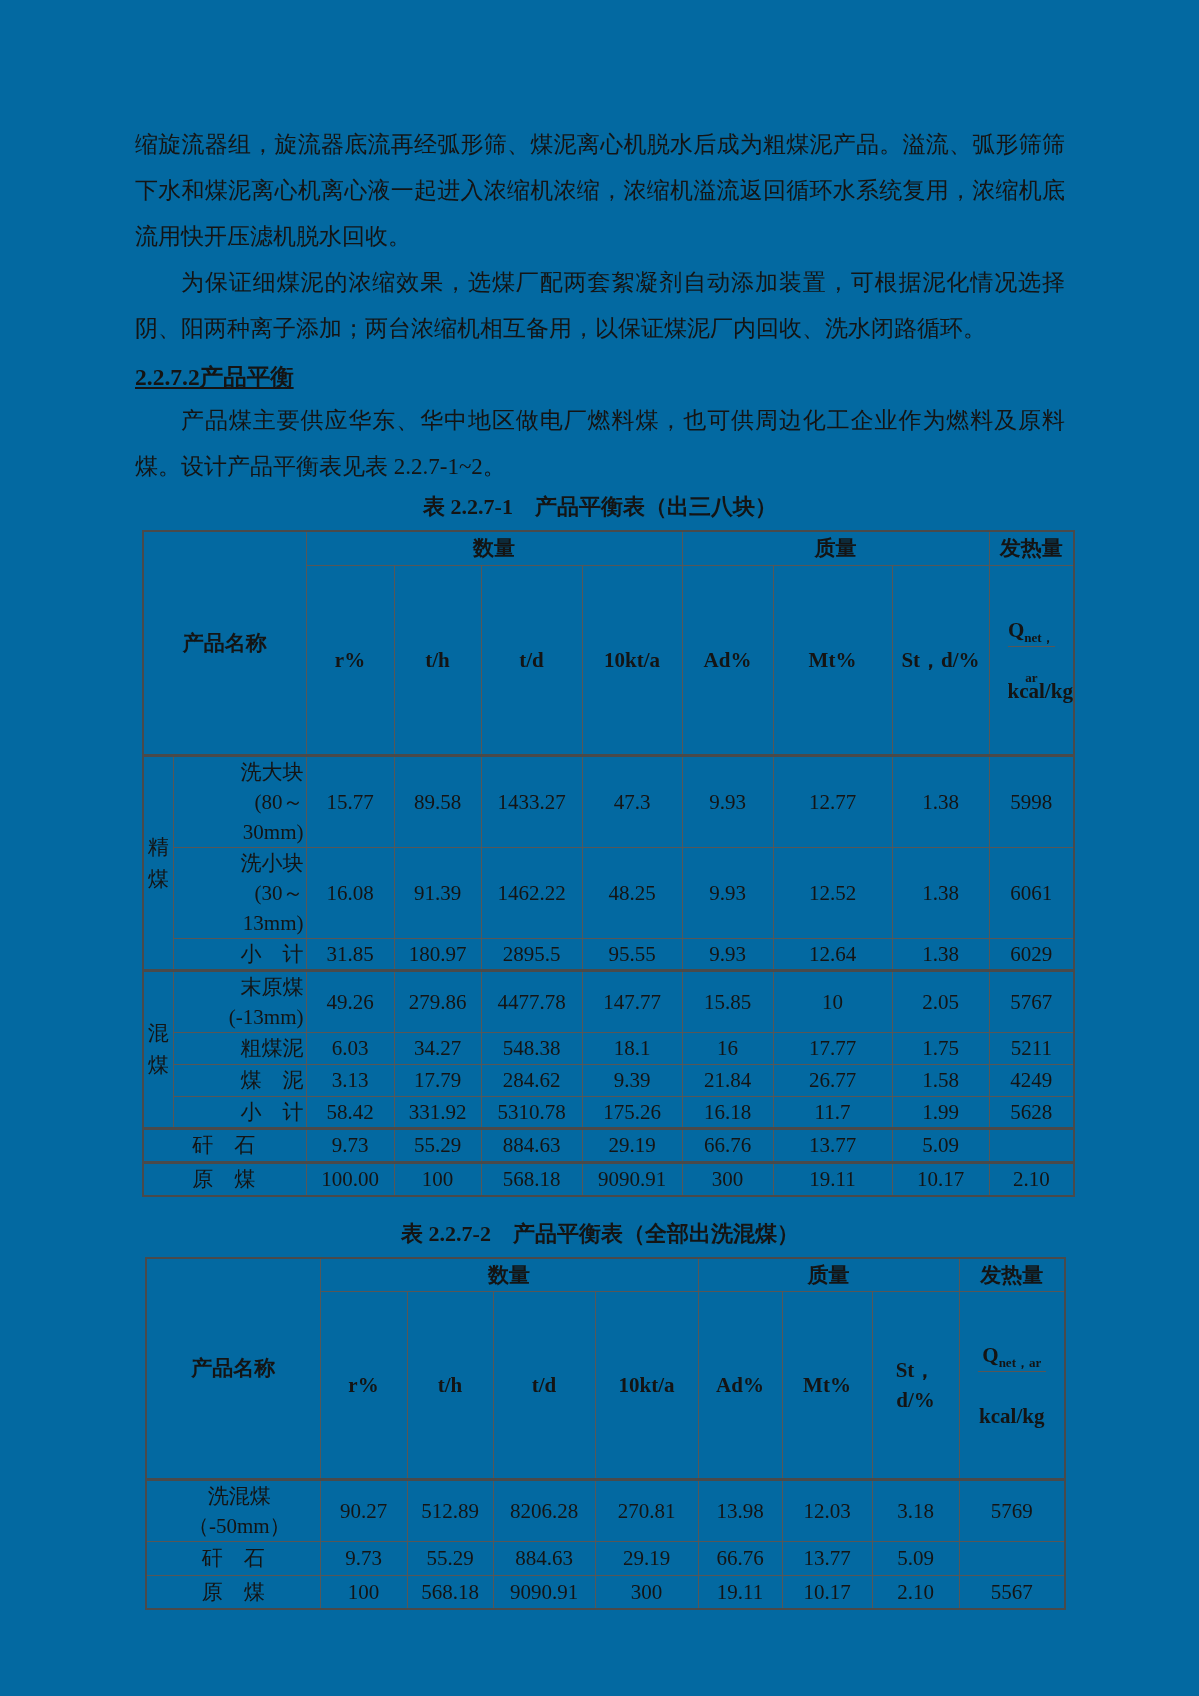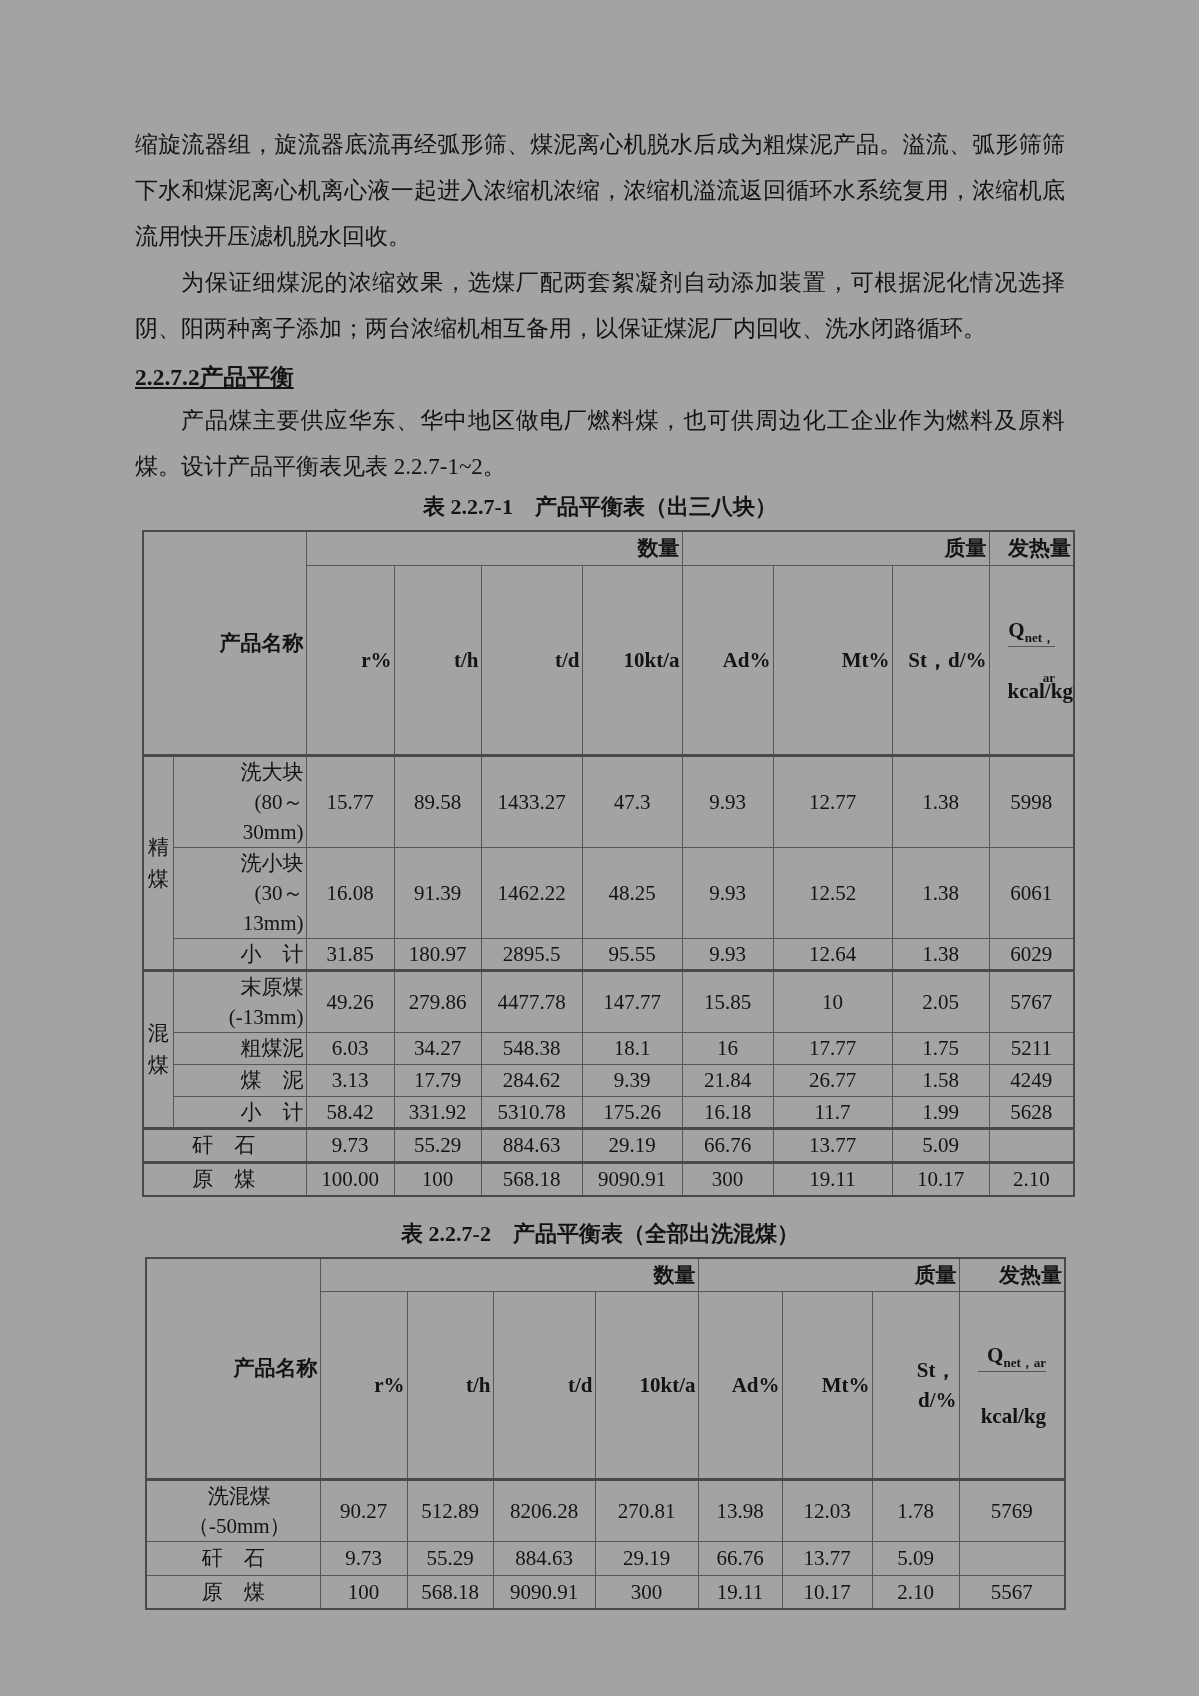--- a/index.html
+++ b/index.html
@@ -1,34 +1,34 @@
 <!DOCTYPE html>
 <html><head>
 <meta charset="utf-8">
 <style>
   html,body{margin:0;padding:0;background:#ffffff;}
   .page{
-    width:1199px;height:1696px;background:#a3a3a3;position:relative;
+    width:1199px;height:1696px;background:#0369a1;position:relative;
     font-family:"Liberation Serif","DejaVu Serif",serif;color:#141414;
     overflow:hidden;box-sizing:border-box;padding:122px 134px 0 135px;
   }
   p.body{margin:0;font-size:23px;line-height:46px;text-align:justify;text-indent:2em;}
   p.body.noindent{text-indent:0;}
   .h1{font-weight:bold;font-size:23.5px;line-height:42px;margin:4px 0 0 0;text-decoration:underline;}
   .h273{margin-top:115px;}
   .cap{font-weight:bold;font-size:22px;line-height:30px;text-align:center;margin:2px 0 8px 0;}
   .cap2{margin-top:22px;}
   table{border-collapse:collapse;table-layout:fixed;border:2px solid #4a4a4a;}
   .t1{width:931px;margin-left:7px;}
   .t2{width:920px;margin-left:10px;}
   th,td{
     border:1px solid #575757;padding:0 2px;text-align:center;vertical-align:middle;
     font-size:21px;line-height:30px;color:#141414;overflow:hidden;
   }
-  th{font-weight:bold;white-space:pre-line;text-align:right;}
+  th{font-weight:bold;white-space:pre-line;}
   td{font-weight:normal;}
   .hb{border-bottom:3px solid #4a4a4a !important;}
   tr.sep td{border-top:3px solid #4a4a4a;}
   td.name{text-align:right;padding-left:26px;white-space:pre-line;}
   td.name2{text-align:center;padding-left:14px;white-space:pre-line;}
   td.grp{padding:0;white-space:pre-line;line-height:32px;}
   th.qcell{padding:18px;}
   .qtop{border-bottom:1px solid #575757;height:32px;line-height:32px;}
   .qtop2{border-bottom:1px solid #575757;height:31px;line-height:31px;}
   .qbot{height:29px;line-height:29px;}
@@ -227,21 +227,21 @@
       </th>
     </tr>
     <tr style="height:32px">
       <td class="name2">洗混煤（-50mm）</td>
       <td>90.27</td>
       <td>512.89</td>
       <td>8206.28</td>
       <td>270.81</td>
       <td>13.98</td>
       <td>12.03</td>
-      <td>1.78</td>
+      <td>3.18</td>
       <td>5769</td>
     </tr>
     <tr style="height:34px">
       <td>矸　石</td>
       <td>9.73</td>
       <td>55.29</td>
       <td>884.63</td>
       <td>29.19</td>
       <td>66.76</td>
       <td>13.77</td>

